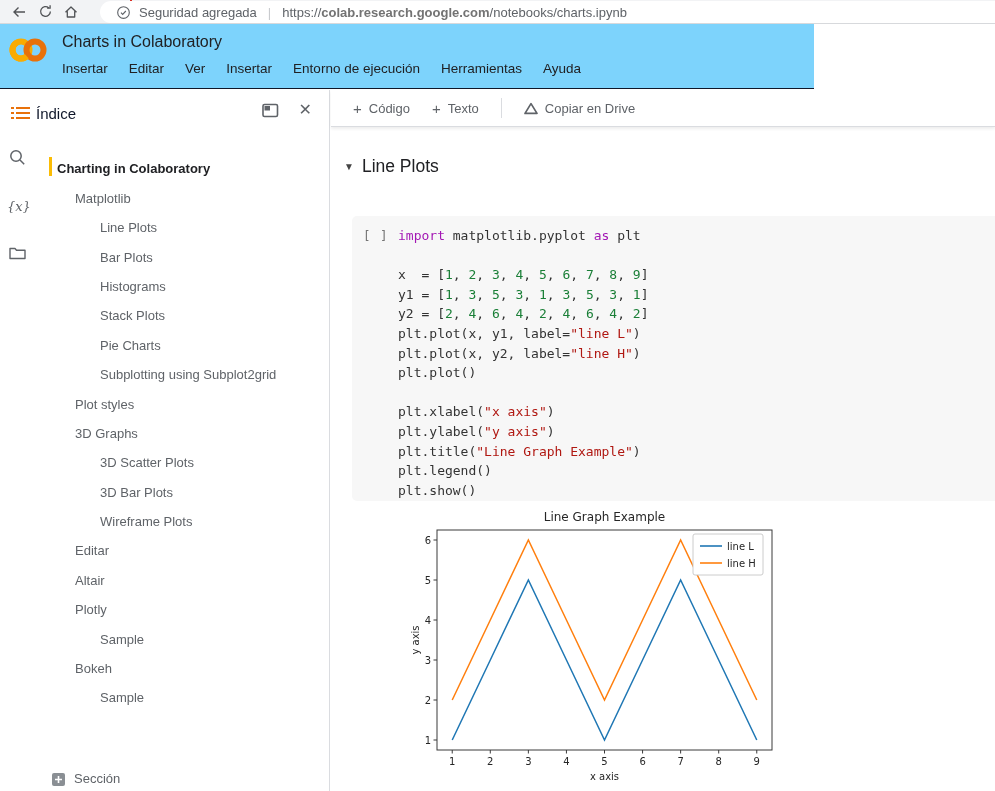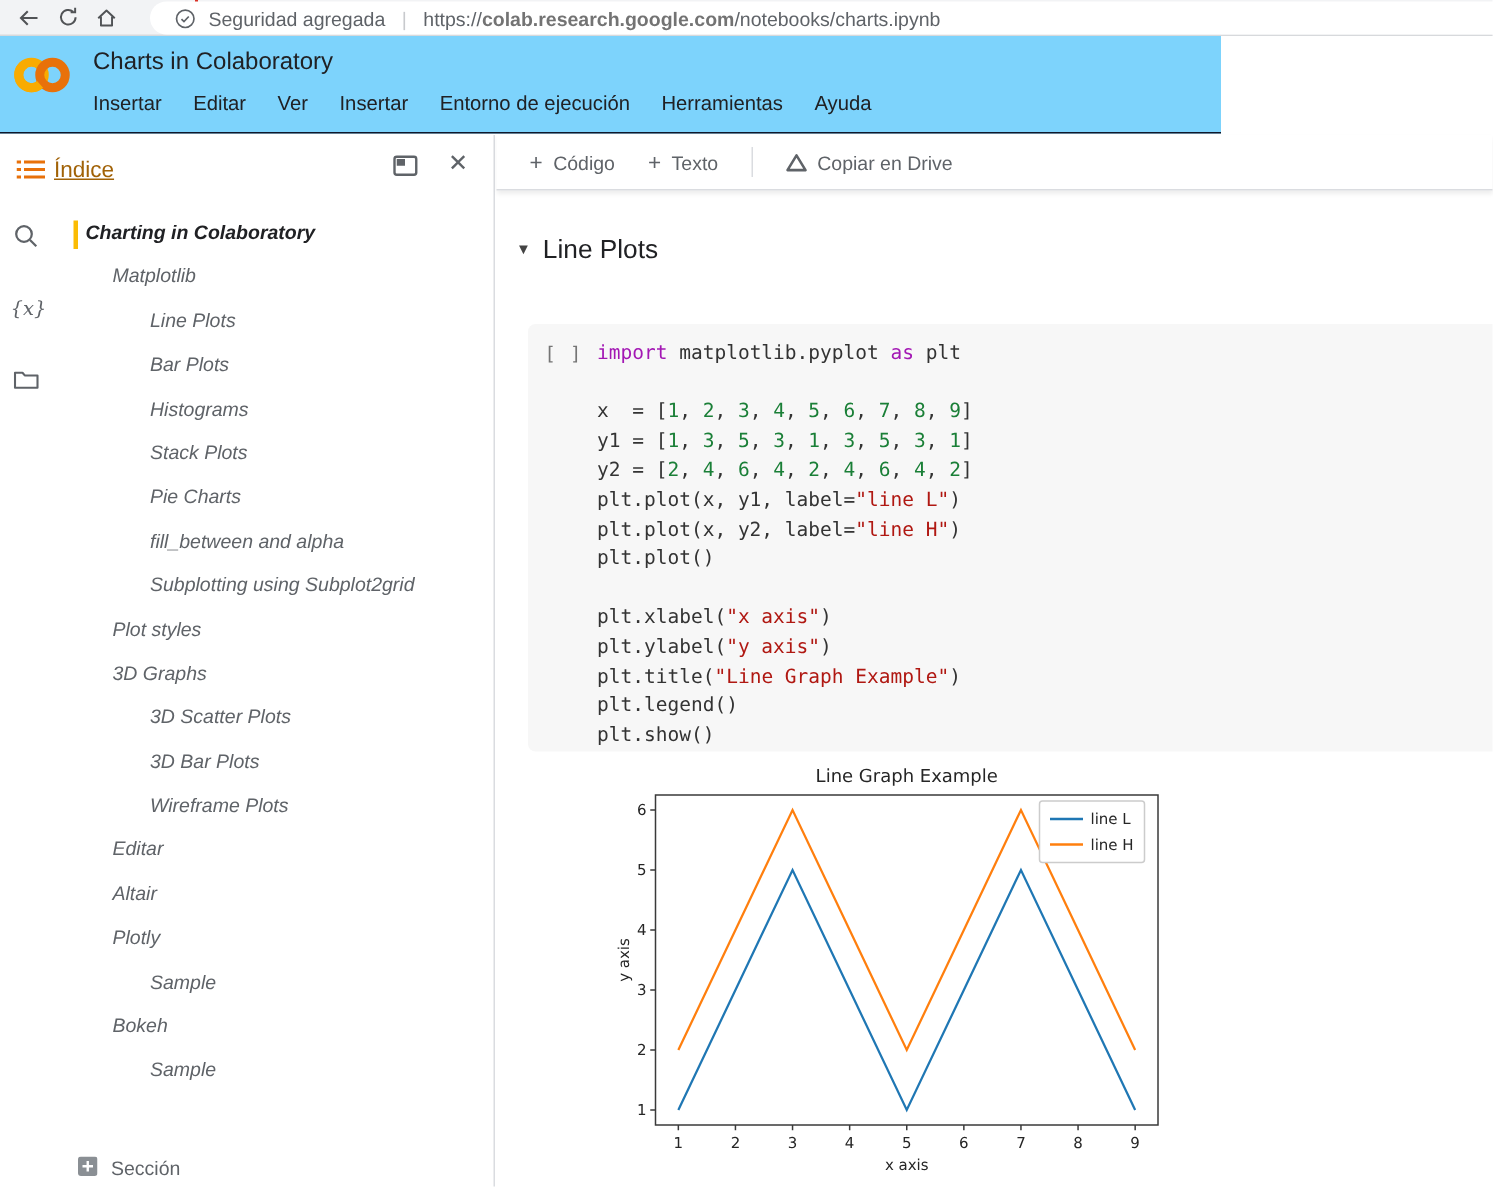--- a/index.html
+++ b/index.html
@@ -29,35 +29,35 @@
   .menubar span{cursor:default;}
 
   
   .app-body{position:absolute;left:0;top:90px;width:995px;height:701px;}
 
   
   .sidebar{position:absolute;left:0;top:0;width:330px;height:701px;background:#fff;
     border-right:1px solid #dadce0;}
   .sb-head{position:absolute;left:0;top:0;width:100%;height:46px;}
   .sb-toc-ico{position:absolute;left:11px;top:16px;}
-  .sb-title{position:absolute;left:36px;top:15px;font-size:15px;color:#a16207;text-decoration:underline;}
+  .sb-title{position:absolute;left:36px;top:15px;font-size:15px;color:#0f172a;}
   .sb-win-ico{position:absolute;right:50px;top:13px;color:#5f6368;}
   .sb-close-ico{position:absolute;right:17px;top:12px;color:#5f6368;font-size:16px;line-height:16px;}
   .rail{position:absolute;left:0;top:46px;width:45px;}
   .rail-ico{position:absolute;left:9px;color:#5f6368;}
   .rail-search{top:13px;}
   .rail-vars{top:63px;font-family:"DejaVu Serif",serif;font-style:italic;font-size:13px;left:7px;}
   .rail-folder{top:110px;}
   .toc{position:absolute;left:45px;top:57px;width:285px;font-size:13px;color:#5f6368;}
-  .toc-item{height:29.4px;display:flex;align-items:flex-start;white-space:nowrap;cursor:pointer;font-style:italic;}
+  .toc-item{height:29.4px;display:flex;align-items:flex-end;white-space:nowrap;cursor:pointer;}
   .toc-item.l0{padding-left:4px;font-weight:bold;color:#202124;}
   .toc-item.l0 .bar{width:3px;height:19px;background:#fbbc04;margin-right:5px;}
   .toc-item.l1{padding-left:30px;}
   .toc-item.l2{padding-left:55px;}
-  .add-section{position:absolute;left:52px;top:681px;display:flex;align-items:flex-start;gap:9px;
+  .add-section{position:absolute;left:52px;top:681px;display:flex;align-items:flex-end;gap:9px;
     font-size:13px;color:#5f6368;cursor:pointer;}
 
   
   .main{position:absolute;left:331px;top:0;width:664px;height:701px;background:#fff;}
   .nb-toolbar{position:absolute;left:0;top:0;width:100%;height:37px;background:#fff;
     border-bottom:1px solid #dadce0;box-shadow:0 2px 3px rgba(0,0,0,.07);display:flex;align-items:center;}
   .tb-btn{display:flex;align-items:center;gap:7px;font-size:13px;color:#5f6368;margin-left:22px;cursor:pointer;}
   .tb-btn .plus{font-size:15px;line-height:13px;}
   .tb-sep{width:1px;height:20px;background:#dadce0;margin-left:22px;}
   .tb-drive{margin-left:22px;}
@@ -186,23 +186,20 @@
           <span>Bar Plots</span>
         </div>
         <div class="toc-item l2">
           <span>Histograms</span>
         </div>
         <div class="toc-item l2">
           <span>Stack Plots</span>
         </div>
         <div class="toc-item l2">
           <span>Pie Charts</span>
-        </div>
-        <div class="toc-item l2">
-          <span>fill_between and alpha</span>
         </div>
         <div class="toc-item l2">
           <span>Subplotting using Subplot2grid</span>
         </div>
         <div class="toc-item l1">
           <span>Plot styles</span>
         </div>
         <div class="toc-item l1">
           <span>3D Graphs</span>
         </div>

